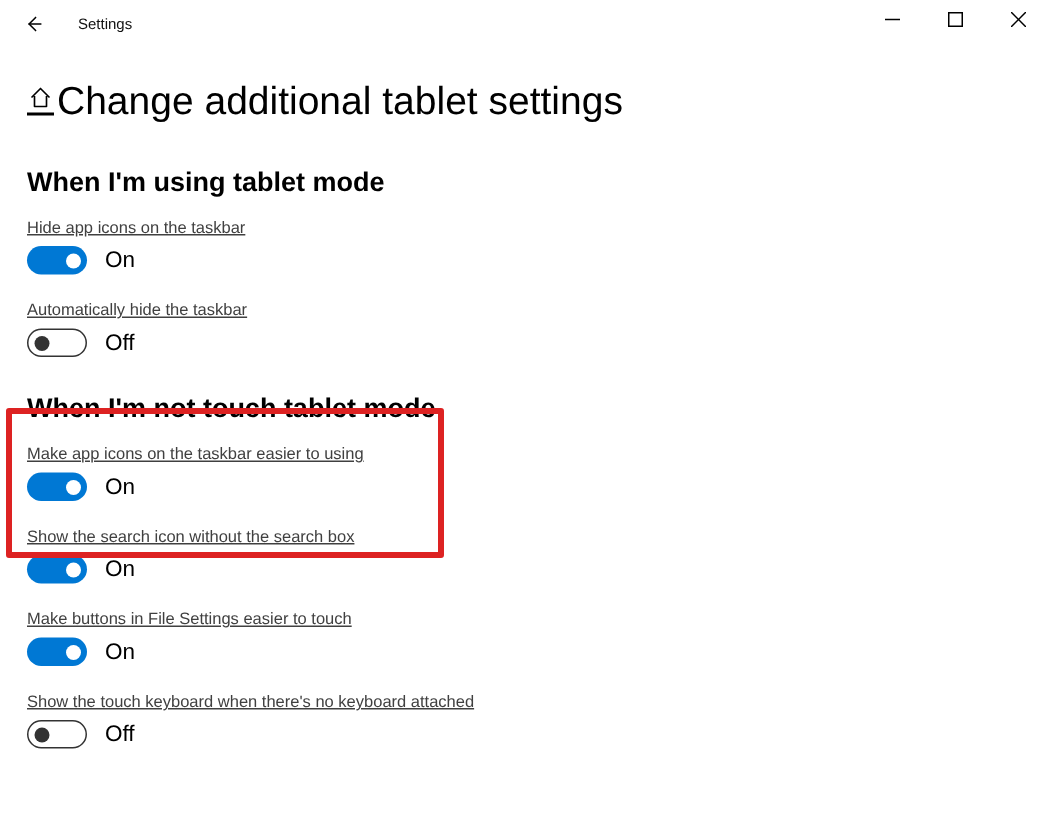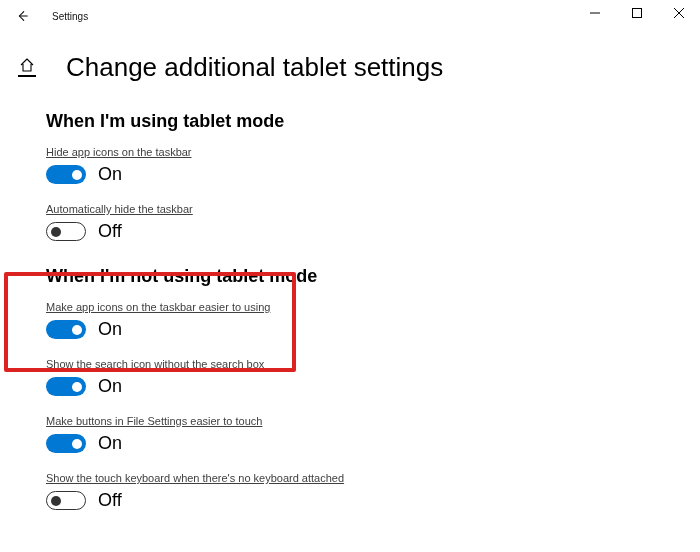--- a/index.html
+++ b/index.html
@@ -37,37 +37,36 @@
     }
     .win-controls .win-btn {
       width:42px; height:26px;
       display:flex; align-items:center; justify-content:center;
       cursor:pointer;
     }
     
     .page-header {
       display:flex;
       align-items:center;
-      gap:30px;
+      gap:2px;
       padding:20px 0 8px 18px;
     }
     .page-header .home-ic {
       width:18px; height:18px;
       display:flex; align-items:center; justify-content:center;
       border-bottom:2px solid #000;
       padding-bottom:4px;
     }
     .page-header h1 {
       font-size:26px;
       font-weight:400;
     }
     
     .content {
       padding:20px 0 0 18px;
-      margin-left:28px;
     }
     .section-heading {
       font-size:18px;
       font-weight:600;
       margin-bottom:14px;
     }
     .setting {
       margin-bottom:18px;
     }
     .setting-label {
@@ -96,21 +95,21 @@
     }
     .toggle .knob {
       width:10px; height:10px;
       border-radius:50%;
       position:absolute; top:50%;
       transform:translateY(-50%);
     }
     .toggle.on .knob { background:#fff; right:4px; }
     .toggle.off .knob { background:#333; left:4px; }
     .toggle-state {
-      font-size:18px;
+      font-size:15px;
     }
     
     .highlight-box {
       position:absolute;
       left:4px;
       top:272px;
       width:292px;
       height:100px;
       border:4px solid #d22;
       border-radius:2px;
@@ -180,21 +179,21 @@
       <div class="toggle-row">
         <div class="toggle off">
             <div class="knob"></div>
           </div>
         <span class="toggle-state">Off</span>
       </div>
     </div>
   </div>
 
   <div class="section-block">
-    <div class="section-heading">When I'm not using tablet mode</div>
+    <div class="section-heading">When I'm not touch tablet mode</div>
 
     <div class="setting">
       <div class="setting-label">Make app icons on the taskbar easier to using</div>
       <div class="toggle-row">
         <div class="toggle on">
             <div class="knob"></div>
           </div>
         <span class="toggle-state">On</span>
       </div>
     </div>

